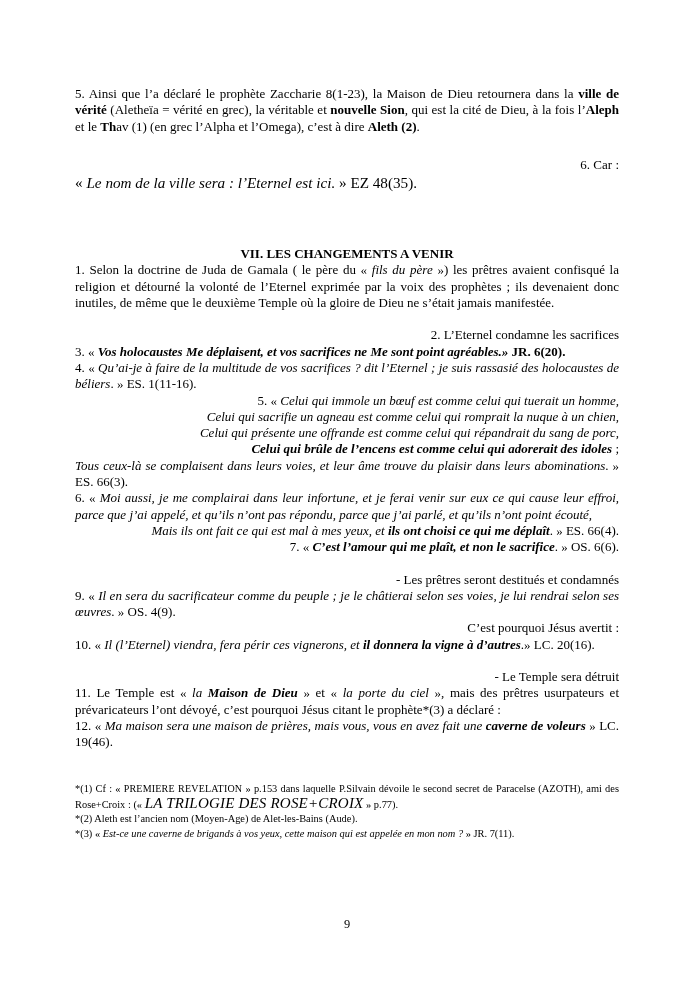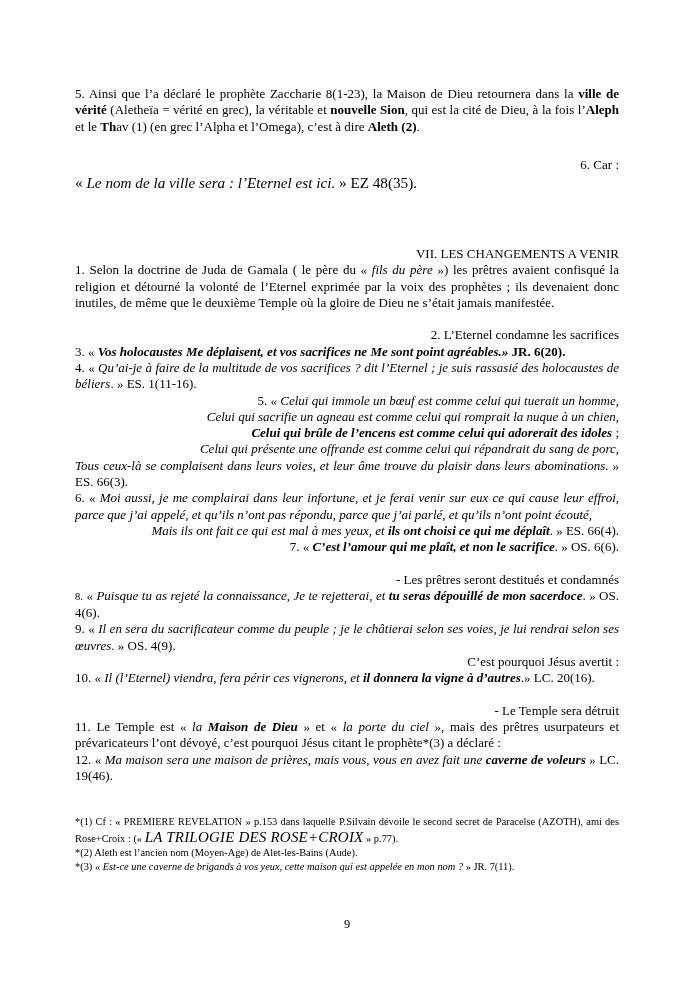--- a/index.html
+++ b/index.html
@@ -38,24 +38,24 @@
   .gap-xl { height: 40px; }
 
   .top-space { height: 86px; }
 
   b, strong { font-weight: bold; }
   i, em { }
   .bi { font-weight: bold; font-style: italic; }
 
   .heading {
     font-size: 13.0px;
-    font-weight: normal;
+    font-weight: bold;
     line-height: 16.3px;
     margin: 0;
-    text-align: right;
+    text-align: center;
   }
   .bigquote {
     font-size: 15.2px;
     line-height: 19px;
     margin: 0;
     text-align: left;
   }
   .bigquote .bi {
     font-weight: normal;
     font-style: italic;
@@ -119,34 +119,33 @@
   <div class="gap-sm"></div>
 
   <p class="body-text para noindent-left">2.  L’Eternel condamne les sacrifices</p>
 
   <p class="body-text para"><span>3. « </span><span class="bi">Vos holocaustes Me déplaisent, et vos sacrifices ne Me sont point agréables.»</span><b> JR. 6(20).</b></p>
 
   <p class="body-text para"><span>4.   « </span><i>Qu’ai-je à faire de la multitude de vos sacrifices ? dit l’Eternel ; je suis rassasié des holocaustes de béliers</i><span>. » ES. 1(11-16).</span></p>
 
   <p class="body-text para noindent-left"><span>5. « </span><i>Celui qui immole un bœuf est comme celui qui tuerait un homme,</i></p>
   <p class="body-text para noindent-left"><i> Celui qui sacrifie un agneau est comme celui qui romprait la nuque à un chien,</i></p>
+  <p class="body-text para noindent-left"><i>Celui qui présente une offrande est comme celui qui répandrait du sang de porc,</i></p>
   <p class="body-text para noindent-left"><span class="bi">Celui qui brûle de l’encens est comme celui qui adorerait des idoles</span><span> ;</span></p>
-  <p class="body-text para noindent-left"><i>Celui qui présente une offrande est comme celui qui répandrait du sang de porc,</i></p>
   <p class="body-text para"><i>Tous ceux-là se complaisent dans leurs voies, et leur âme trouve du plaisir dans leurs abominations</i><span>. » ES. 66(3).</span></p>
 
   <p class="body-text para"><span>6. « </span><i>Moi aussi, je me complairai dans leur infortune, et je ferai venir sur eux ce qui cause leur effroi, parce que j’ai appelé, et qu’ils n’ont pas répondu, parce que j’ai parlé, et qu’ils n’ont point écouté,</i></p>
   <p class="body-text para noindent-left"><i>Mais ils ont fait ce qui est mal à mes yeux, et </i><span class="bi">ils ont choisi ce qui me déplaît</span><span>. » ES. 66(4).</span></p>
 
   <p class="body-text para noindent-left"><span>7.  « </span><span class="bi">C’est l’amour qui me plaît, et non le sacrifice</span><span>. » OS. 6(6).</span></p>
 
   <div class="gap-sm"></div>
 
   <p class="body-text para noindent-left">- Les prêtres seront destitués et condamnés</p>
 
-  <p class="body-text para"><span class="small-num">8.</span><span> « </span><i>Puisque tu as rejeté la connaissance, Je te rejetterai, et </i><span class="bi">tu seras dépouillé de mon sacerdoce</span><span>. » OS. 4(6).</span></p>
 
   <p class="body-text para"><span>9. « </span><i>Il en sera du sacrificateur comme du peuple ; je le châtierai selon ses voies, je lui rendrai selon ses œuvres</i><span>. » OS. 4(9).</span></p>
 
   <p class="body-text para noindent-left">C’est pourquoi Jésus avertit :</p>
 
   <p class="body-text para"><span>10. « </span><i>Il (l’Eternel) viendra, fera périr ces vignerons, et </i><span class="bi">il donnera la vigne à d’autres</span><span>.» LC. 20(16).</span></p>
 
   <div class="gap-sm"></div>
 
   <p class="body-text para noindent-left">- Le Temple sera détruit</p>

